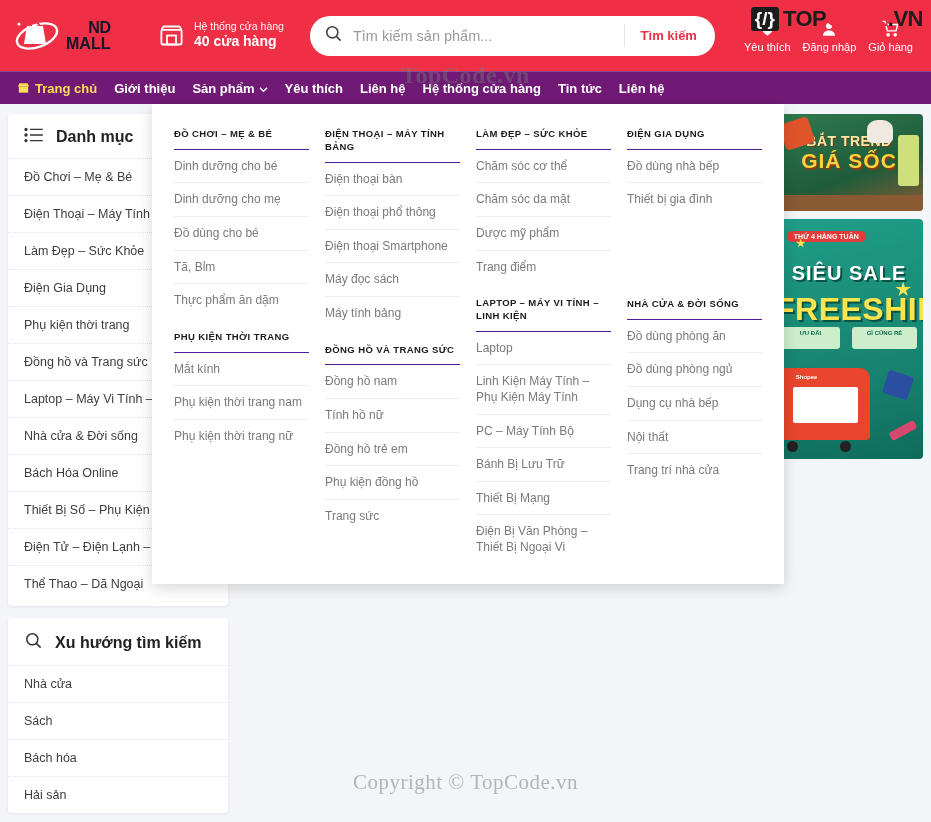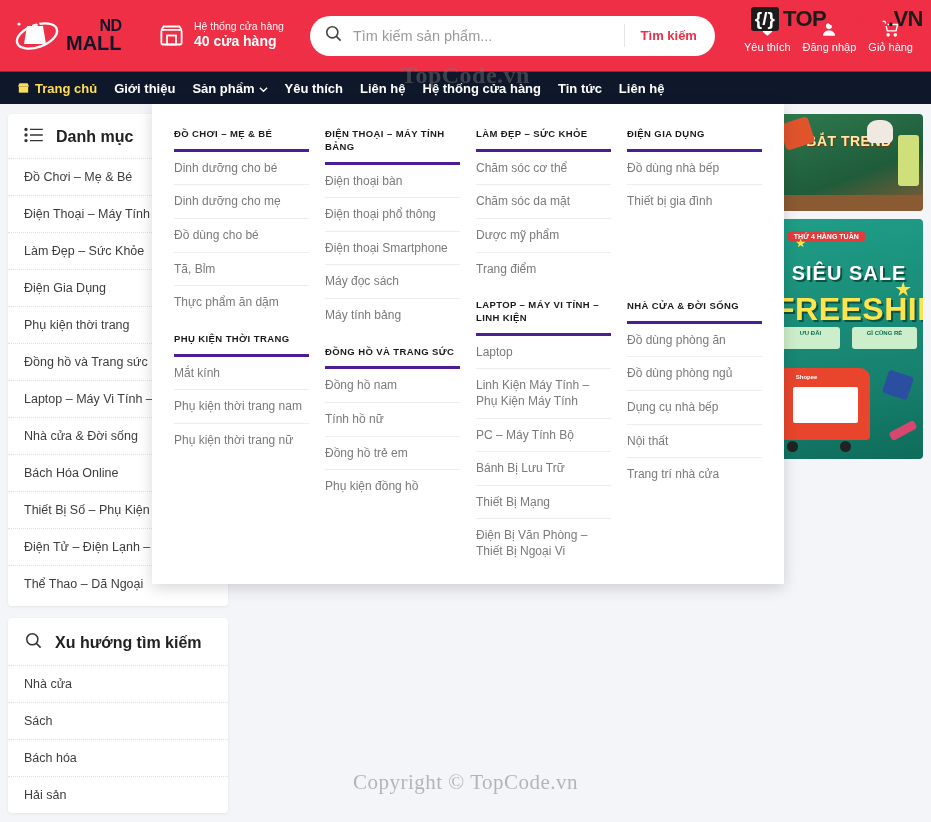--- a/index.html
+++ b/index.html
@@ -21,21 +21,21 @@
     display: flex;
     align-items: center;
     padding: 0 14px;
     position: relative;
     z-index: 5;
   }
   .logo-wrap { display:flex; align-items:center; gap:6px; width: 132px; }
   .logo-mark { width: 46px; height: 44px; flex: none; }
   .logo-text { color:#0f172a; font-weight: bold; line-height: 0.95; }
   .logo-text .l1 { font-size: 16px; letter-spacing: -0.5px; display:block; text-align:right;}
-  .logo-text .l2 { font-size: 20px; letter-spacing: 0px; display:block;}
+  .logo-text .l2 { font-size: 16px; letter-spacing: 0px; display:block;}
 
   .store-info { display:flex; align-items:center; gap:9px; margin-left: 12px; }
   .store-icon { width: 27px; height: 27px; flex:none; }
   .store-txt { color:#fff; line-height:1.25; }
   .store-txt .s1 { font-size: 10.5px; opacity:.95; display:block; }
   .store-txt .s2 { font-size: 14px; font-weight: bold; display:block; }
 
   .search-box {
     margin-left: 26px;
     background: #fff;
@@ -76,21 +76,21 @@
     gap: 12px;
     padding-right: 4px;
     padding-bottom: 2px;
   }
   .hact { display:flex; flex-direction:column; align-items:center; color:#fff; cursor:pointer;}
   .hact .ic { height: 22px; display:flex; align-items:flex-end; }
   .hact .lb { font-size: 11px; margin-top: 3px; white-space: nowrap;}
 
   
   .nav {
-    background: #0f172a;
+    background: #701a75;
     border-top: 1px solid rgba(255,255,255,.22);
     height: 33px;
     display: flex;
     align-items: center;
     padding-left: 16px;
     gap: 17px;
     position: relative;
     z-index: 5;
   }
   .nav a {
@@ -209,21 +209,21 @@
     letter-spacing:.4px; text-transform: uppercase;
     padding: 14px 0 8px 0; line-height:1.35;
   }
   .mitem {
     font-size: 12px; color:#7a7a7a;
     padding: 9px 0 8px 0;
     border-top: 1px solid #ededed;
     line-height: 1.3;
     cursor: pointer;
   }
-  .mhead + .mitem { border-top: 3px solid #4c1d95; }
+  .mhead + .mitem { border-top: 1px solid #4c1d95; }
 
   
   .wm {
     position:absolute; left:0; right:0;
     text-align:center; pointer-events:none;
     color: rgba(90,90,90,.42);
     font-size: 21px; letter-spacing: .5px;
     font-family: "Liberation Serif", serif;
     z-index: 60;
   }
@@ -531,20 +531,21 @@
         </div>
 
       </div>
     </div>
   </div>
 
   <div class="rail">
     <div class="banner" style="background:linear-gradient(160deg,#2f7a4f,#1f5c3b 60%,#8a5a33 100%);">
       <div style="position:absolute;left:0;right:0;top:20%;text-align:center;">
         <div style="color:#ffe7a8;font-weight:bold;font-size:14px;letter-spacing:.5px;text-shadow:1px 1px 0 #6b3b10;">BẮT TREND</div>
+        <div style="color:#ffd23c;font-weight:bold;font-size:21px;letter-spacing:1px;text-shadow:1.5px 1.5px 0 #8a3a10;">GIÁ SỐC</div>
       </div>
       <div style="position:absolute;left:5%;top:6%;width:20%;height:28%;background:#e0542c;border-radius:4px;transform:rotate(-18deg);"></div>
       <div style="position:absolute;right:20%;top:6%;width:18%;height:24%;background:#f0e9e2;border-radius:40% 40% 20% 20%;"></div>
       <div style="position:absolute;right:3%;top:22%;width:14%;height:52%;background:#cfe07a;border-radius:3px;"></div>
       <div style="position:absolute;left:0;right:0;bottom:0;height:16%;background:#8a5a33;"></div>
     </div>
 
     <div class="banner tall" style="background:linear-gradient(170deg,#1f9e87,#16806d 70%,#0f6b5a 100%);">
       <div style="position:absolute;left:8%;top:5%;background:#e53b3b;color:#fff;font-size:7px;font-weight:bold;padding:2px 7px;border-radius:8px;">THỨ 4 HÀNG TUẦN</div>
       <div style="position:absolute;left:0;right:0;top:18%;text-align:center;color:#fff;font-weight:bold;font-size:20px;letter-spacing:1px;text-shadow:2px 2px 0 #0a5244;">SIÊU SALE</div>
@@ -586,20 +587,21 @@
     <div class="mitem">Điện thoại bàn</div>
     <div class="mitem">Điện thoại phổ thông</div>
     <div class="mitem">Điện thoại Smartphone</div>
     <div class="mitem">Máy đọc sách</div>
     <div class="mitem">Máy tính bảng</div>
     <div class="mhead">ĐỒNG HỒ VÀ TRANG SỨC</div>
     <div class="mitem">Đồng hồ nam</div>
     <div class="mitem">Tính hồ nữ</div>
     <div class="mitem">Đồng hồ trẻ em</div>
     <div class="mitem">Phụ kiện đồng hồ</div>
+    <div class="mitem">Trang sức</div>
 
   </div>
 
   <div class="mcol">
     <div class="mhead">LÀM ĐẸP – SỨC KHỎE</div>
     <div class="mitem">Chăm sóc cơ thể</div>
     <div class="mitem">Chăm sóc da mặt</div>
     <div class="mitem">Dược mỹ phẩm</div>
     <div class="mitem">Trang điểm</div>
     <div class="mhead">LAPTOP – MÁY VI TÍNH – LINH KIỆN</div>

